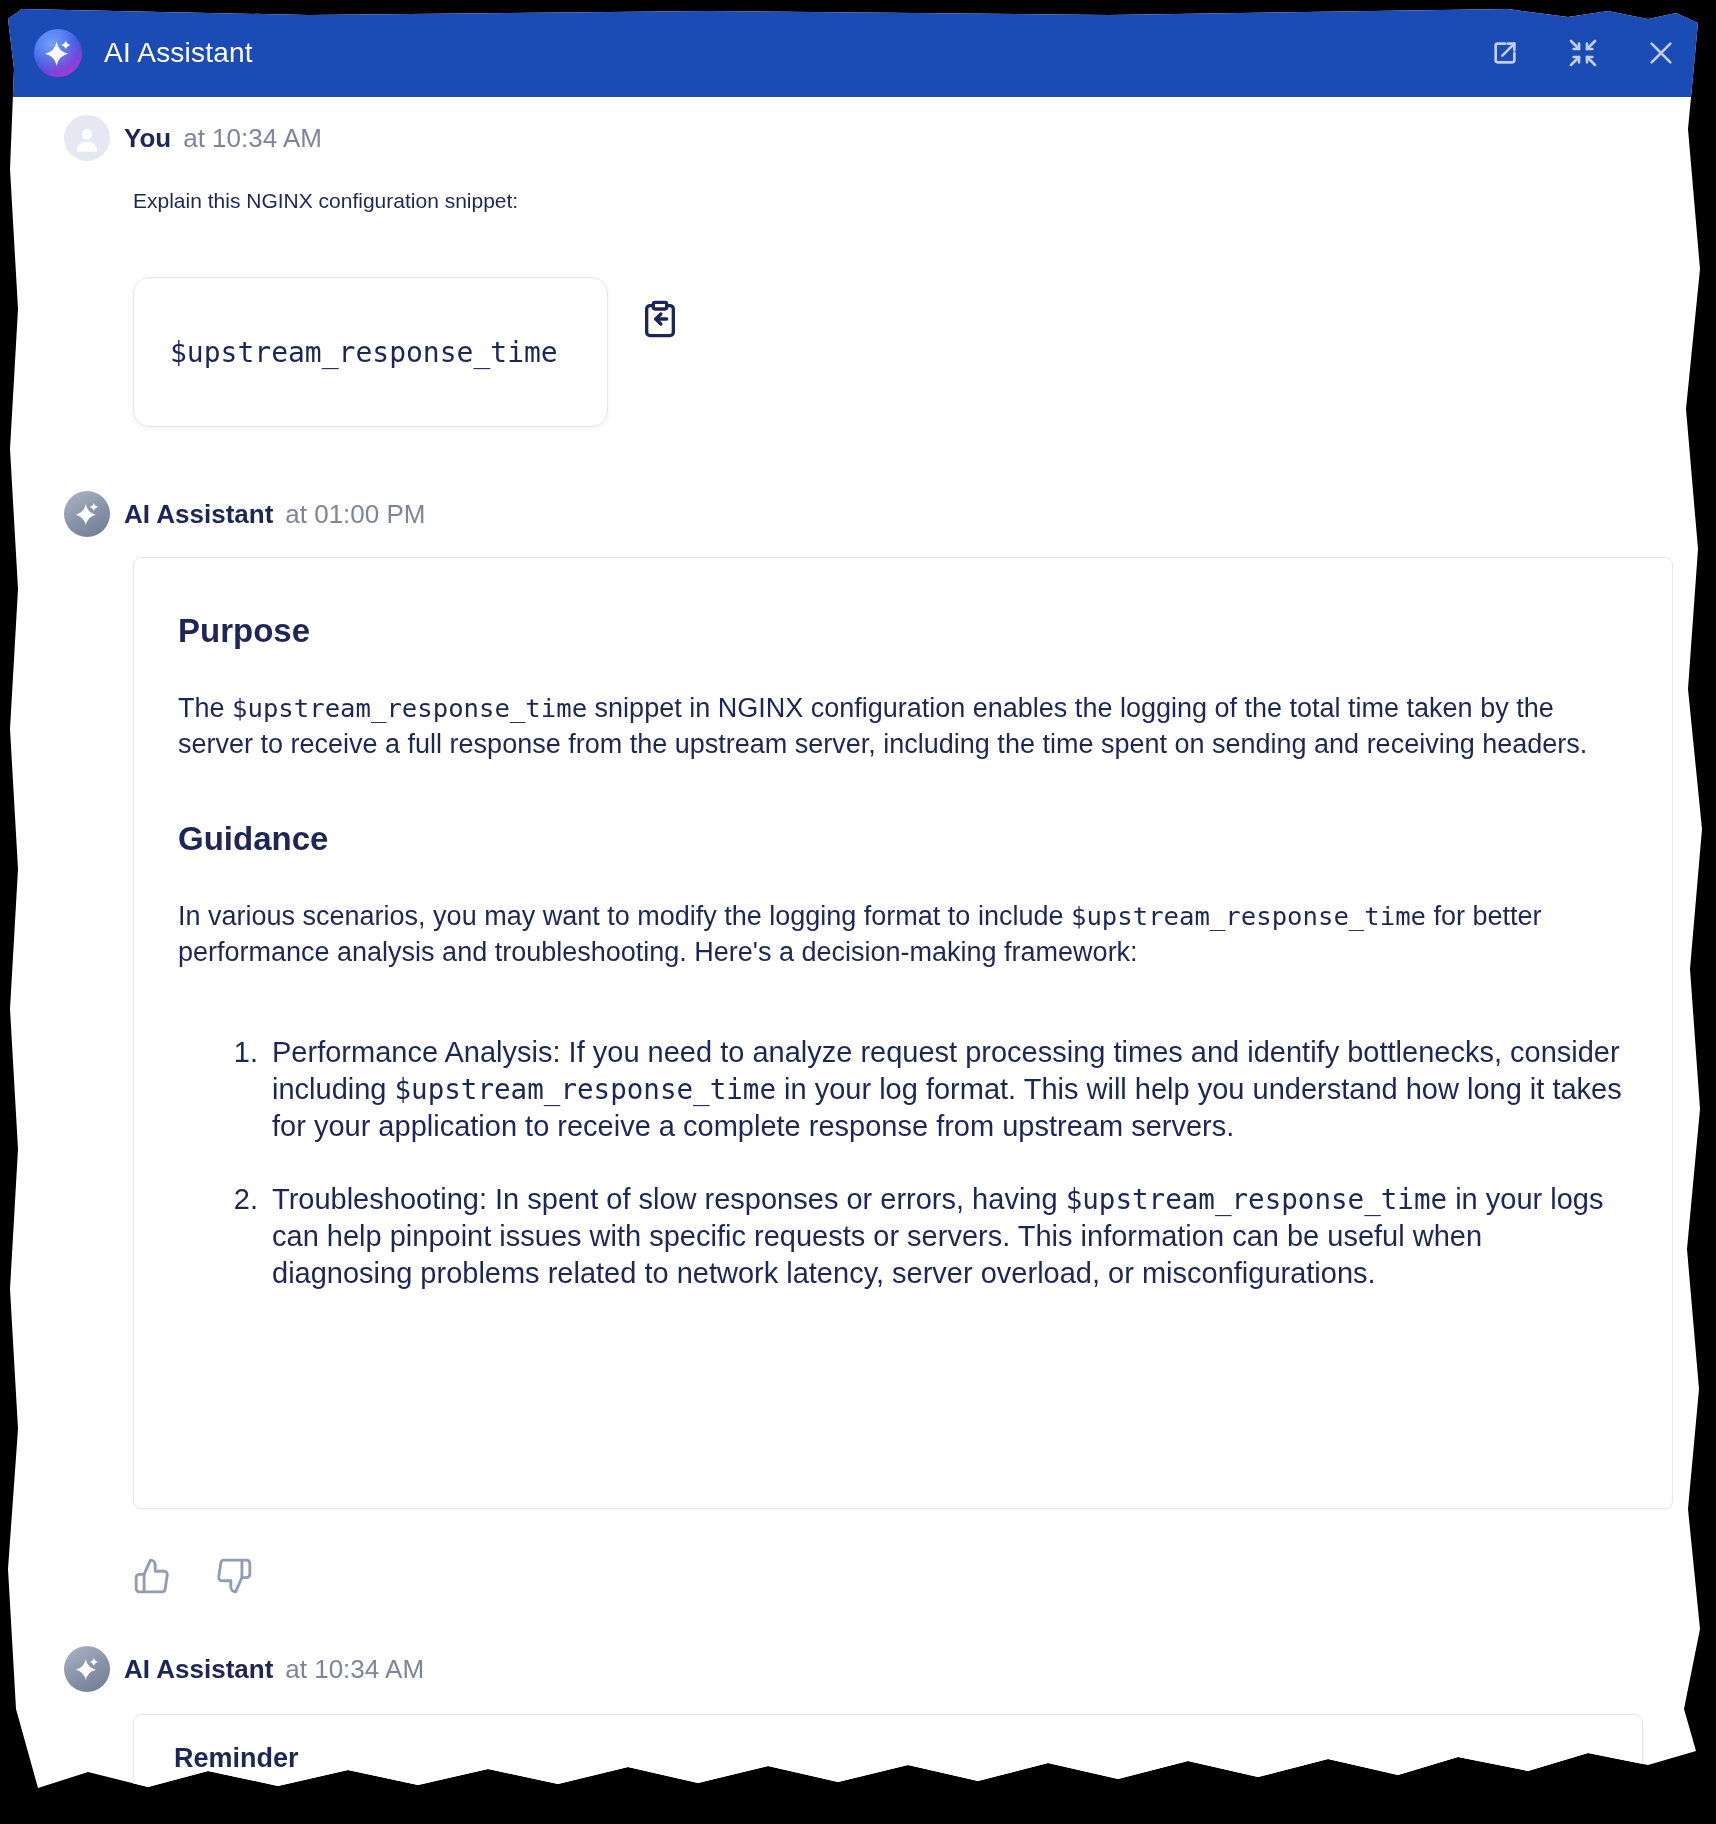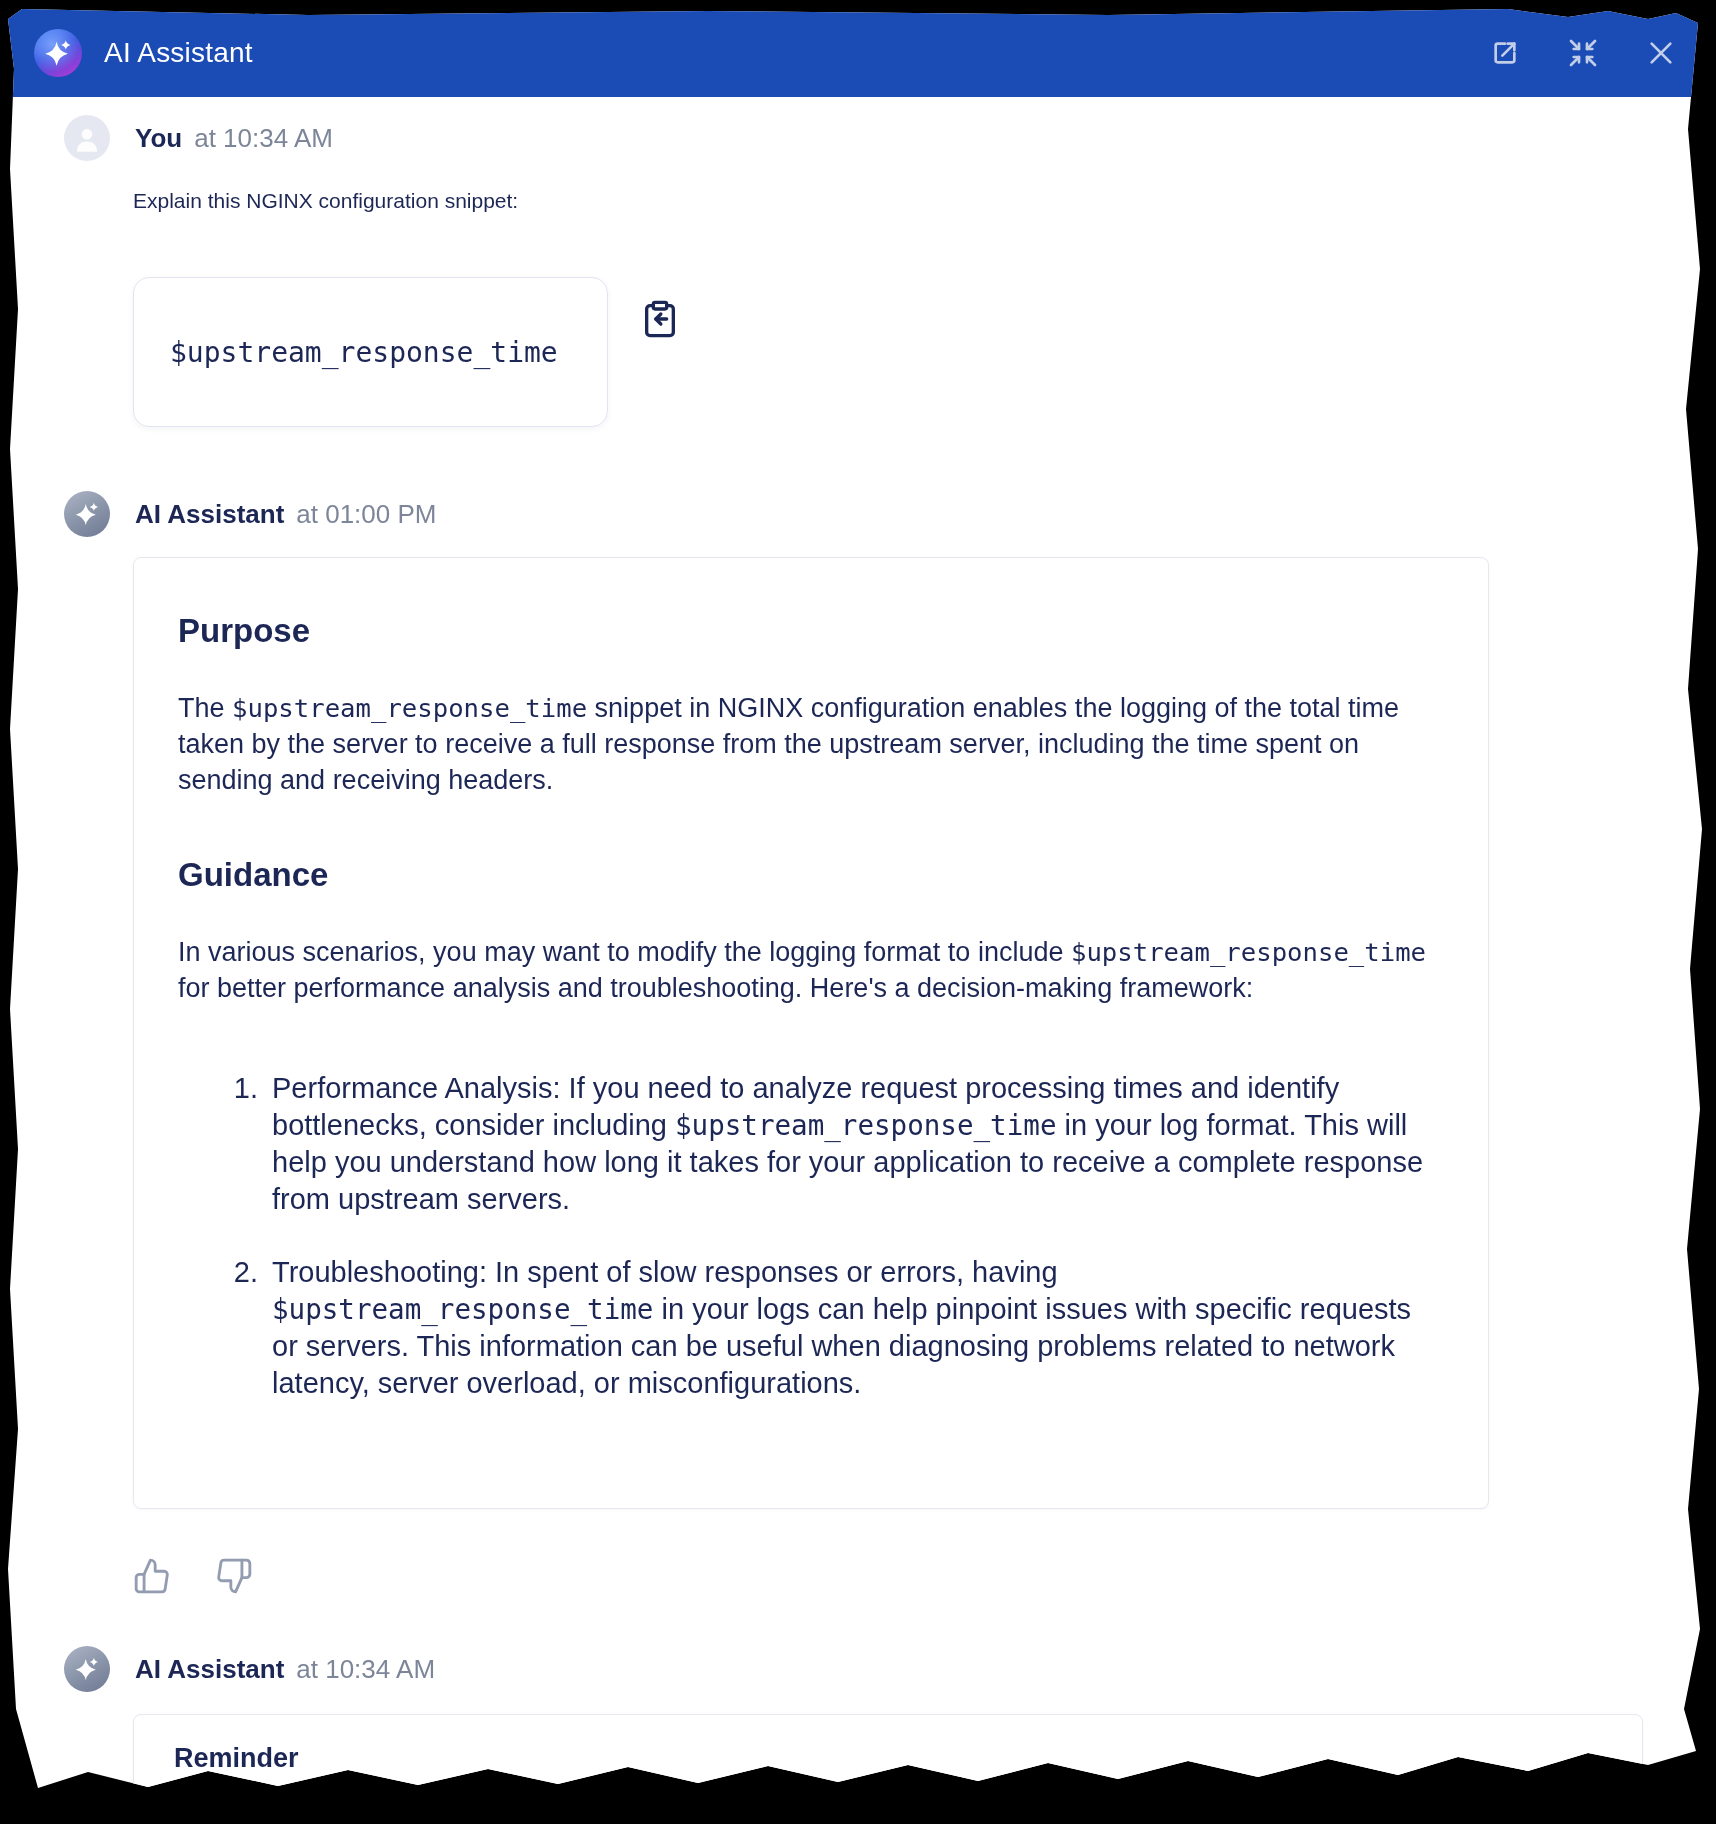--- a/index.html
+++ b/index.html
@@ -46,42 +46,42 @@
   .chat{padding:14px 0 0 0;}
   .msg-head{display:flex;align-items:center;margin:0 0 0 56px;padding-top:4px;}
   .avatar{
     width:46px;height:46px;border-radius:50%;
     display:flex;align-items:center;justify-content:center;flex:0 0 auto;
   }
   .avatar.user{background:#e6e8f1;}
   .avatar.user svg{width:30px;height:30px;fill:#fdfdfe;}
   .avatar.ai{background:linear-gradient(150deg,#aeb6c6 0%,#8792a7 55%,#6d7992 100%);}
   .avatar.ai svg{width:30px;height:30px;}
-  .author{font-size:26px;font-weight:700;color:#1d2756;margin-left:25px;}
+  .author{font-size:26px;font-weight:700;color:#1d2756;margin-left:14px;}
   .time{font-size:26px;color:#7d8699;margin-left:12px;}
   .msg-body{margin-left:125px;margin-right:64px;}
   .prompt{font-size:21px;color:#1d2756;margin:28px 0 0 0;}
   .code-row{display:flex;align-items:flex-start;margin-top:64px;}
   .code-box{
     width:475px;height:150px;box-sizing:border-box;
     background:#fff;border:1.5px solid #e2e5f0;border-radius:16px;
     display:flex;align-items:center;padding-left:36px;
     box-shadow:0 2px 6px rgba(25,35,80,.05);
   }
   .code-box code{font-family:"DejaVu Sans Mono", monospace;font-size:28px;color:#1d2756;}
   .copy-btn{background:none;border:none;padding:0;margin:22px 0 0 32px;cursor:pointer;}
   .copy-btn svg{width:40px;height:40px;stroke:#1d2756;fill:none;stroke-width:2;stroke-linecap:round;stroke-linejoin:round;}
   .msg + .msg{margin-top:46px;}
   
   .card{
     background:#fff;border:1.5px solid #e5e8f0;border-radius:8px;
     box-sizing:border-box;box-shadow:0 1px 3px rgba(20,30,70,.04);
   }
   .response-card{
-    margin:20px 0 0 125px;width:1356px;min-height:952px;
+    margin:20px 0 0 125px;width:1540px;min-height:952px;
     padding:54px 48px 90px 44px;
   }
   .response-card h2{font-size:33px;font-weight:700;color:#1d2756;margin:0 0 40px 0;}
   .response-card p{font-size:27px;color:#1d2756;line-height:36px;margin:0;}
   .response-card p.p-purpose{margin-bottom:58px;}
   .response-card p.p-guidance{margin-bottom:64px;}
   .response-card code, .rich code{font-family:"DejaVu Sans Mono", monospace;font-size:.95em;}
   .response-card ol{margin:0;padding:0 0 0 88px;}
   .response-card li{font-size:29px;color:#1d2756;line-height:37px;padding-left:6px;}
   .response-card li + li{margin-top:36px;}

